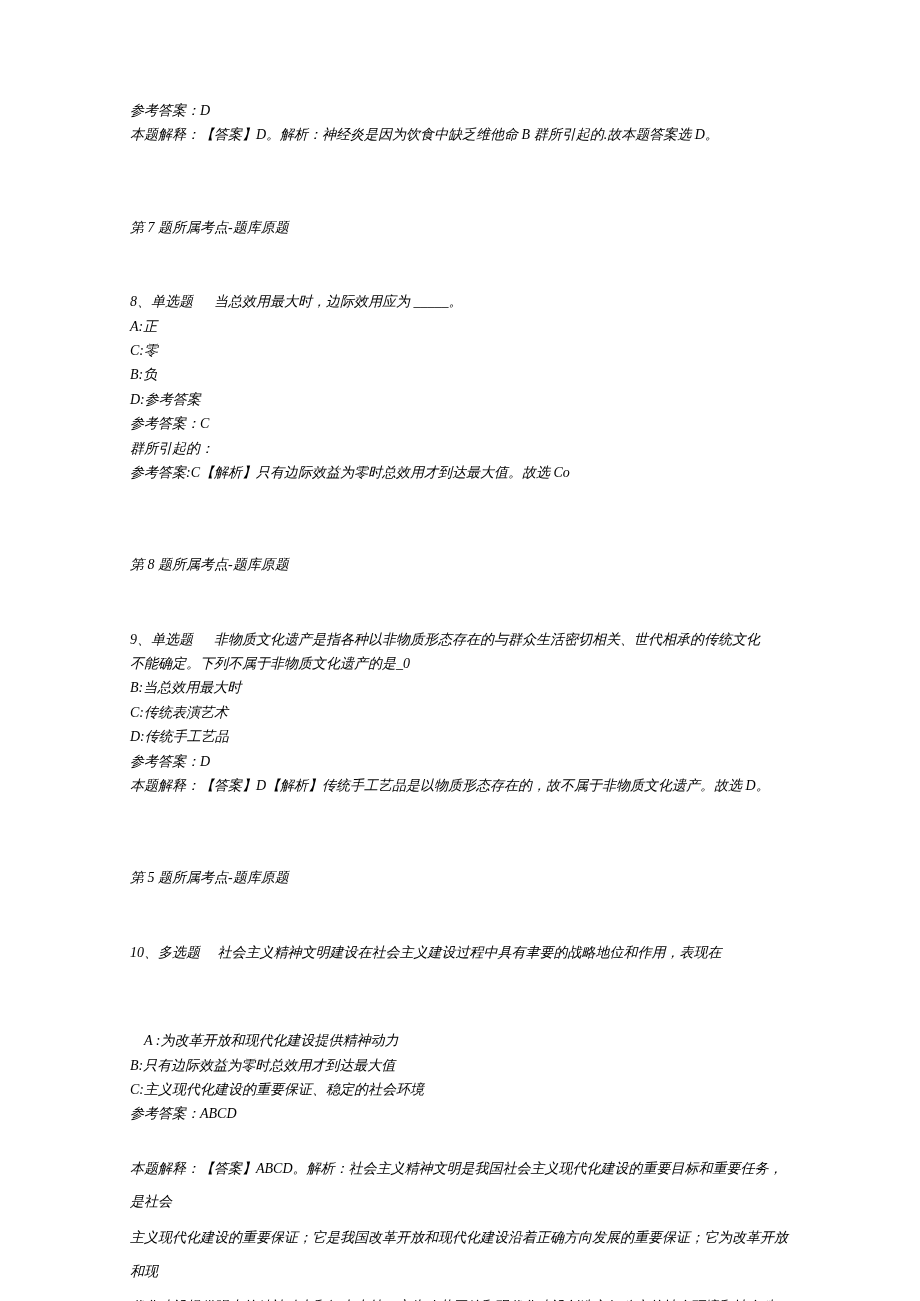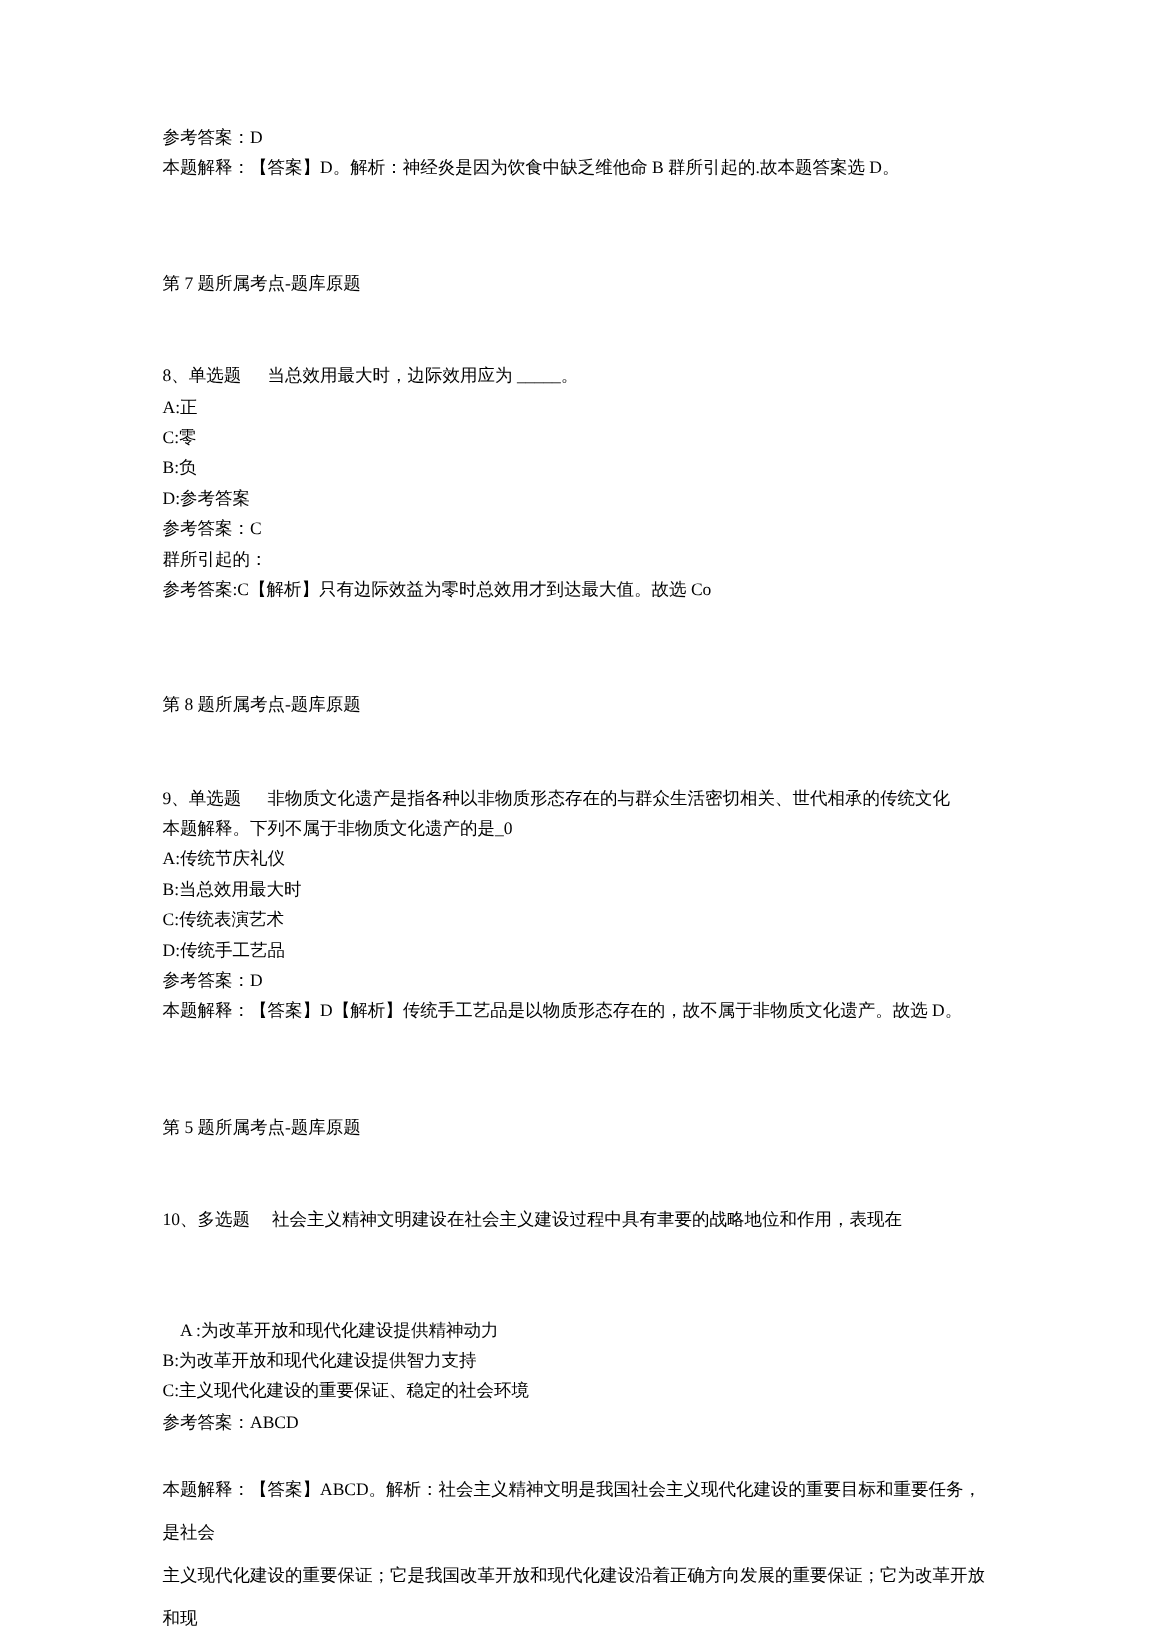--- a/index.html
+++ b/index.html
@@ -11,20 +11,21 @@
       background: #ffffff;
       font-family: "SimSun", "宋体", serif;
       font-size: 14px;
       line-height: 1.6;
       color: #000000;
       padding: 100px 130px 60px 130px;
       width: 920px;
     }
     .line {
       margin-bottom: 2px;
+      font-style: italic;
     }
     .question-block {
       margin-bottom: 20px;
     }
     .section-gap {
       height: 50px;
     }
     .small-gap {
       height: 24px;
     }
@@ -70,22 +71,21 @@
 <div class="line">第 8 题所属考点-题库原题</div>
 
 <div class="section-gap"></div>
 
 <div class="question-block">
   <div class="line">
     <span>9、单选题</span>
     <span>&nbsp;&nbsp;&nbsp;&nbsp;</span>
     <span>非物质文化遗产是指各种以非物质形态存在的与群众生活密切相关、世代相承的传统文化</span>
   </div>
-  <div class="line">本题解释。下列不属于非物质文化遗产的是_0</div>
-  <div class="line">A:传统节庆礼仪</div>
+  <div class="line">不能确定。下列不属于非物质文化遗产的是_0</div>
   <div class="line">B:当总效用最大时</div>
   <div class="line">C:传统表演艺术</div>
   <div class="line">D:传统手工艺品</div>
   <div class="line">参考答案：D</div>
   <div class="line">本题解释：【答案】D【解析】传统手工艺品是以物质形态存在的，故不属于非物质文化遗产。故选 D。</div>
 </div>
 
 <div class="section-gap"></div>
 
 <div class="line">第 5 题所属考点-题库原题</div>
@@ -93,21 +93,21 @@
 <div class="section-gap"></div>
 
 <div class="question-block">
   <div class="line">
     <span>10、多选题</span>
     <span>&nbsp;&nbsp;&nbsp;</span>
     <span>社会主义精神文明建设在社会主义建设过程中具有聿要的战略地位和作用，表现在</span>
   </div>
   <div class="small-gap"></div>
   <div class="line indent">A :为改革开放和现代化建设提供精神动力</div>
-  <div class="line">B:为改革开放和现代化建设提供智力支持</div>
+  <div class="line">B:只有边际效益为零时总效用才到达最大值</div>
   <div class="line">C:主义现代化建设的重要保证、稳定的社会环境</div>
   <div class="line">参考答案：ABCD</div>
   <div class="small-gap"></div>
   <div class="wide-spacing">
     <div class="line">本题解释：【答案】ABCD。解析：社会主义精神文明是我国社会主义现代化建设的重要目标和重要任务，是社会</div>
     <div class="line">主义现代化建设的重要保证；它是我国改革开放和现代化建设沿着正确方向发展的重要保证；它为改革开放和现</div>
     <div class="line">代化建设提供强大的精神动力和智力支持：它为改革开放和现代化建设创造良好稳定的社会环境和社会秩序；它</div>
 
   </div>
 </div>

